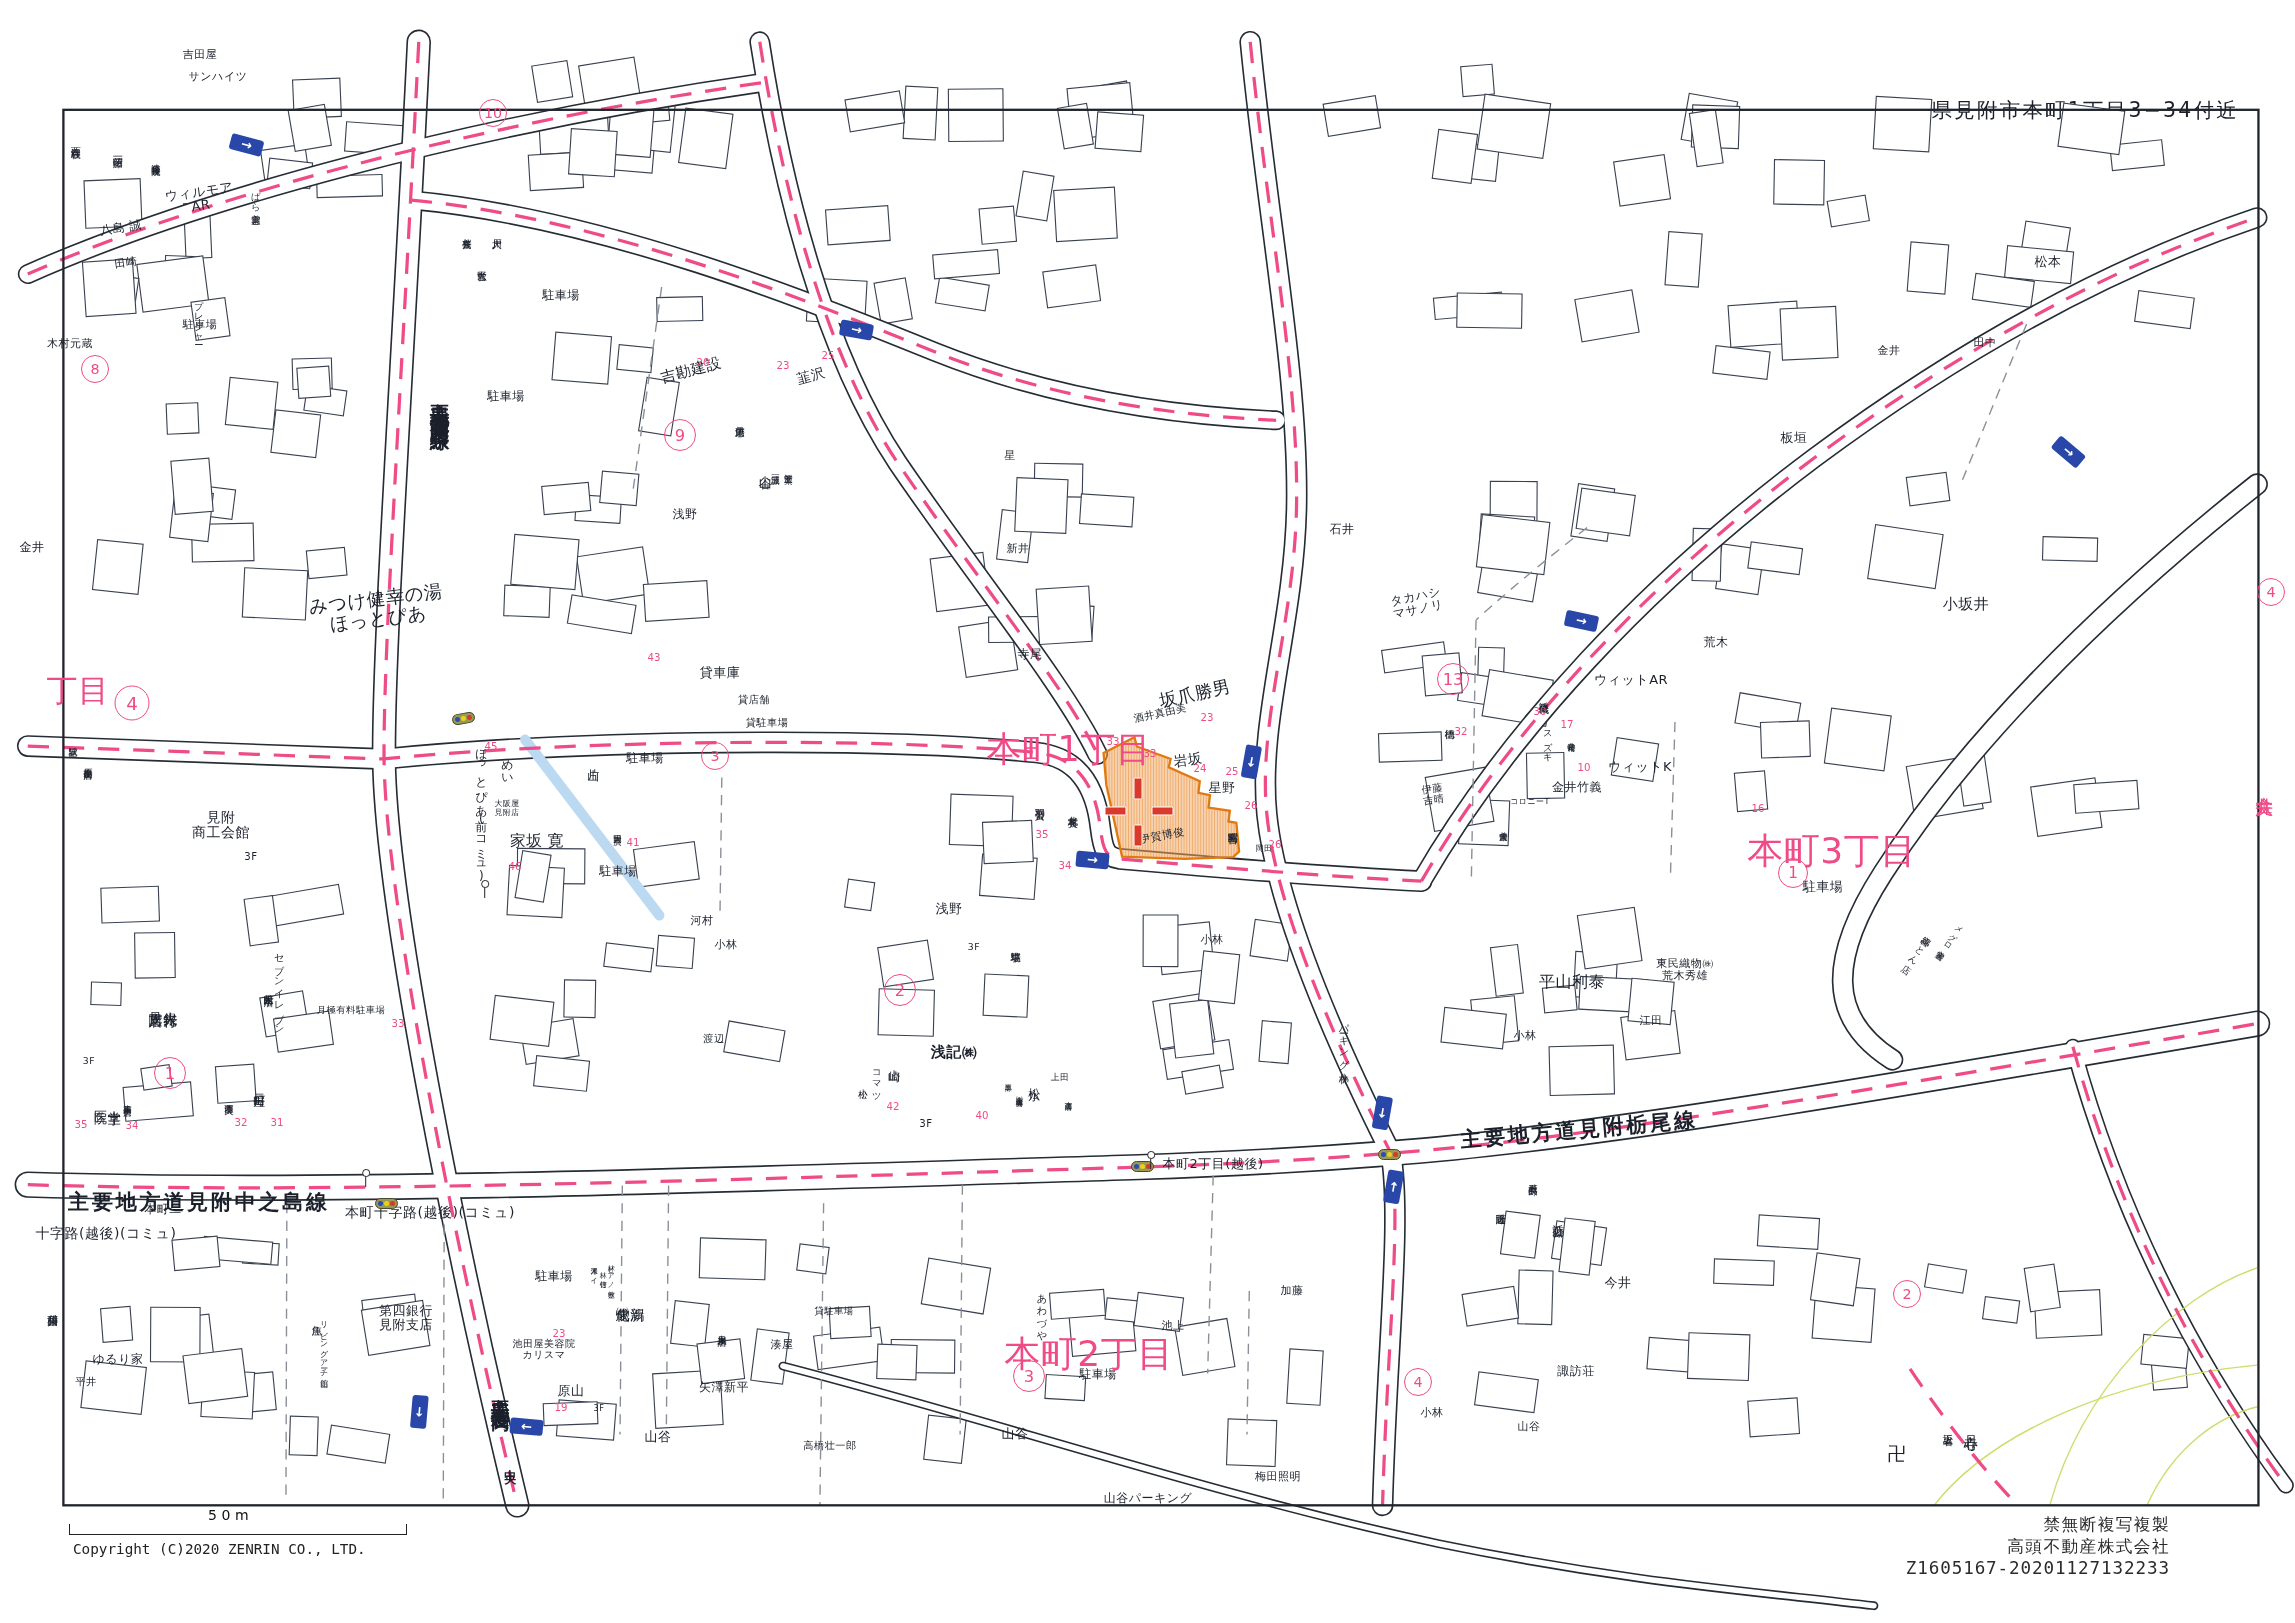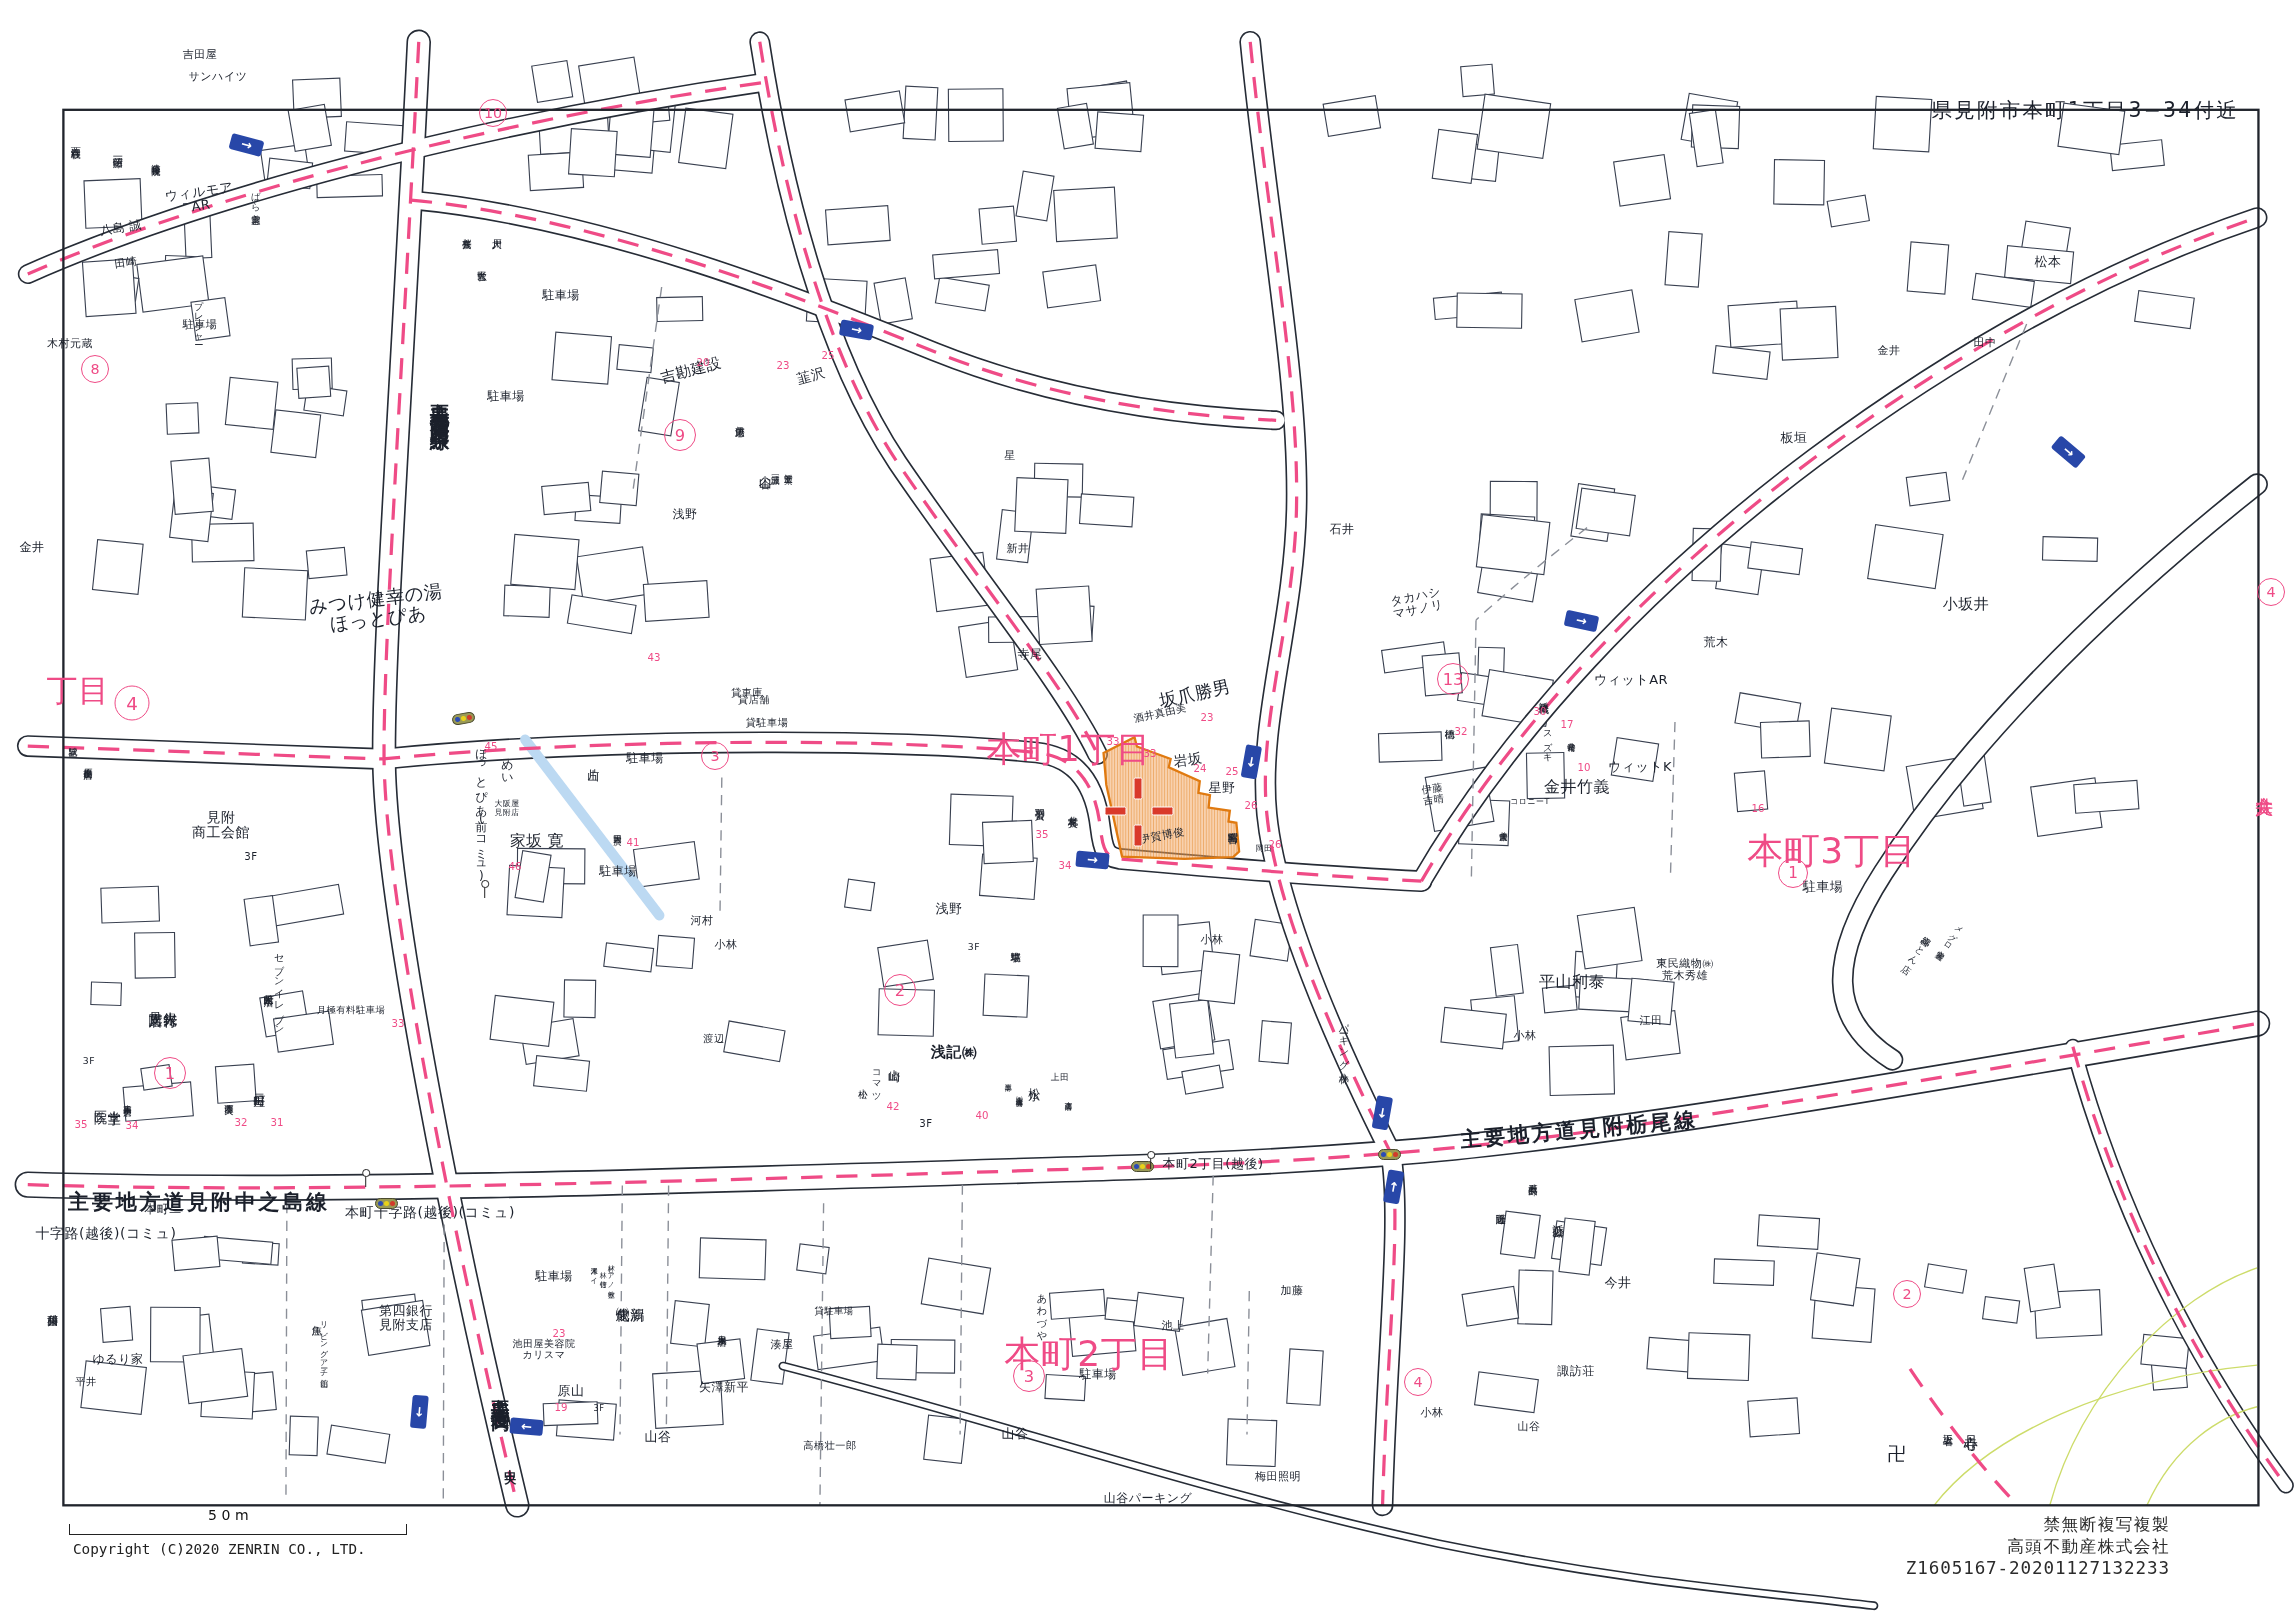--- a/index.html
+++ b/index.html
@@ -368,21 +368,21 @@
       <span class="lab v" style="left: 740px; top: 420px; font-size: 9.3px;">伊藤忠治</span>
       <span class="lab v" style="left: 765px; top: 466px; font-size: 13px;">山谷</span>
       <span class="lab " style="left: 811px; top: 376px; font-size: 14px; transform: translate(-50%, -50%) rotate(-15deg);">韮沢</span>
       <span class="lab v" style="left: 788px; top: 469px; font-size: 8.3px;">㈲韮沢工業</span>
       <span class="lab v" style="left: 775px; top: 470px; font-size: 8.3px;">韮澤誠一</span>
       <span class="lab " style="left: 685px; top: 514px; font-size: 12px;">浅野</span>
       <span class="lab " style="left: 1010px; top: 456px; font-size: 11px;">星</span>
       <span class="lab " style="left: 1018px; top: 549px; font-size: 11px;">新井</span>
       <span class="lab " style="left: 1030px; top: 654px; font-size: 12px;">寺尾</span>
       <span class="lab " style="left: 1342px; top: 529px; font-size: 12px;">石井</span>
-      <span class="lab " style="left: 747px; top: 673px; font-size: 10px; margin-top: 20px;">貸車庫</span>
+      <span class="lab " style="left: 720px; top: 673px; font-size: 13px;">貸車庫</span>
       <span class="lab " style="left: 754px; top: 700px; font-size: 10.2px;">貸店舗</span>
       <span class="lab " style="left: 767px; top: 723px; font-size: 10.2px;">貸駐車場</span>
       <span class="lab " style="left: 537px; top: 841px; font-size: 15.7px;">家坂 寛</span>
       <span class="lab v" style="left: 507px; top: 765px; font-size: 12px;">めい</span>
       <span class="lab " style="left: 507px; top: 809px; font-size: 7.9px;">大阪屋
 見附店</span>
       <span class="lab v" style="left: 593px; top: 760px; font-size: 12px;">片山</span>
       <span class="lab " style="left: 645px; top: 758px; font-size: 12px;">駐車場</span>
       <span class="lab " style="left: 618px; top: 871px; font-size: 12px;">駐車場</span>
       <span class="lab v" style="left: 617px; top: 829px; font-size: 8.3px;">大野国廣</span>
@@ -393,21 +393,21 @@
       <span class="lab " style="left: 1264px; top: 849px; font-size: 7.9px;">岡田</span>
       <span class="lab " style="left: 1160px; top: 713px; font-size: 10.2px; transform: translate(-50%, -50%) rotate(-12deg);">酒井真由美</span>
       <span class="lab v" style="left: 1072px; top: 809px; font-size: 10.2px;">北村孝夫</span>
       <span class="lab v" style="left: 1039px; top: 802px; font-size: 10.2px;">羽賀公平</span>
       <span class="lab " style="left: 1417px; top: 603px; font-size: 12px; transform: translate(-50%, -50%) rotate(-12deg);">タカハシ
 マサノリ</span>
       <span class="lab v" style="left: 1449px; top: 721px; font-size: 10.2px;">徳橋</span>
       <span class="lab v" style="left: 1543px; top: 695px; font-size: 10.2px;">近藤修代</span>
       <span class="lab v" style="left: 1548px; top: 741px; font-size: 9.3px;">スズキ</span>
       <span class="lab v" style="left: 1571px; top: 737px; font-size: 8.3px;">金井裕司</span>
-      <span class="lab " style="left: 1577px; top: 787px; font-size: 16px;">金井竹義</span>
+      <span class="lab " style="left: 1577px; top: 787px; font-size: 12px;">金井竹義</span>
       <span class="lab " style="left: 1530px; top: 802px; font-size: 7.9px;">コロニーT</span>
       <span class="lab v" style="left: 1503px; top: 826px; font-size: 8.3px;">廣井栄吉</span>
       <span class="lab " style="left: 1433px; top: 794px; font-size: 10.2px; transform: translate(-50%, -50%) rotate(-8deg);">伊藤
 吉晴</span>
       <span class="lab " style="left: 1631px; top: 680px; font-size: 13px;">ウィットAR</span>
       <span class="lab " style="left: 1640px; top: 767px; font-size: 13px;">ウィットK</span>
       <span class="lab " style="left: 1716px; top: 642px; font-size: 12px;">荒木</span>
       <span class="lab " style="left: 1966px; top: 604px; font-size: 15px;">小坂井</span>
       <span class="lab " style="left: 2048px; top: 262px; font-size: 13px;">松本</span>
       <span class="lab " style="left: 1794px; top: 438px; font-size: 13px;">板垣</span>

